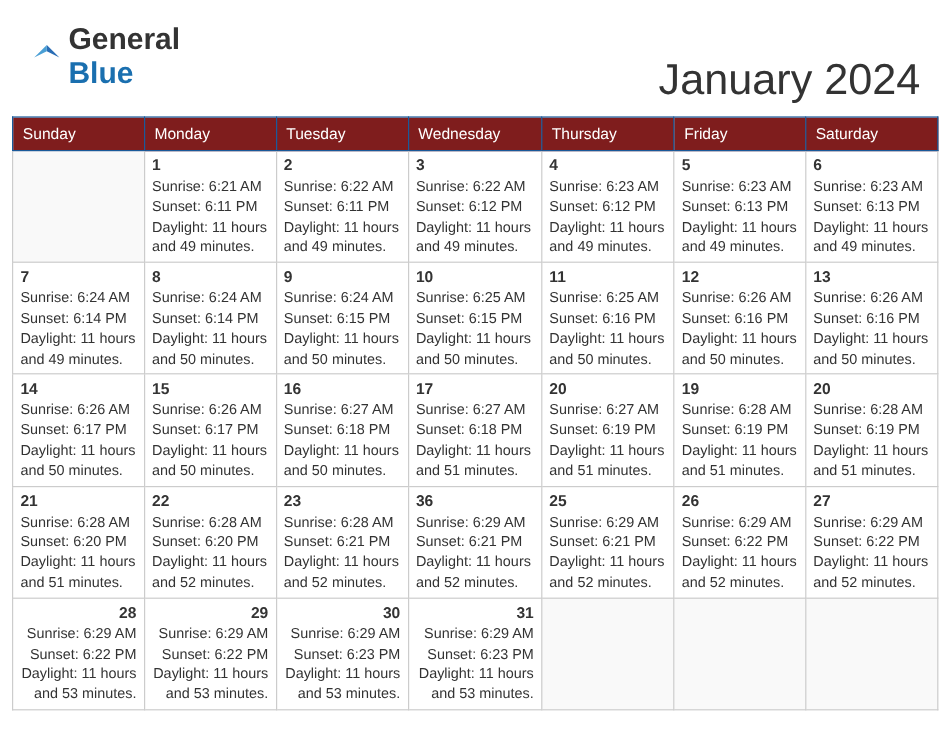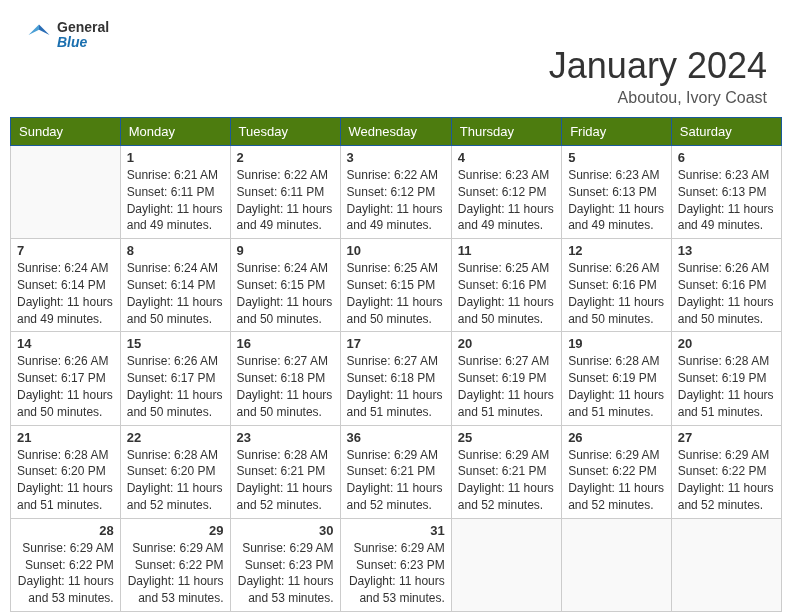--- a/index.html
+++ b/index.html
@@ -15,26 +15,26 @@
       justify-content: space-between;
       align-items: flex-start;
       padding: 10px 15px 5px 15px;
     }
     .logo {
       display: flex;
       align-items: center;
       gap: 4px;
     }
     .logo-text {
-      font-size: 14px;
+      font-size: 25px;
       font-weight: bold;
       line-height: 1.1;
     }
     .logo-general { color: #333; }
-    .logo-blue { color: #1a6faf; font-style: italic; }
+    .logo-blue { color: #1a6faf; }
     .logo-icon {
       width: 28px;
       height: 28px;
     }
     .title-block {
       text-align: right;
     }
     .month-title {
       font-size: 36px;
       color: #333;
@@ -45,21 +45,21 @@
       font-size: 16px;
       color: #555;
       margin-top: 2px;
     }
     .calendar {
       width: 100%;
       border-collapse: collapse;
       margin-top: 5px;
     }
     .calendar th {
-      background-color: #4d7c0f;
+      background-color: #7f1d1d;
       color: white;
       text-align: left;
       padding: 6px 8px;
       font-size: 13px;
       font-weight: normal;
       border: 1px solid #1a5a9a;
     }
     .calendar td {
       border: 1px solid #ccc;
       vertical-align: top;
@@ -97,21 +97,20 @@
       <polygon points="16,4 28,16 16,10" fill="#2a6db5"></polygon>
       <polygon points="16,4 4,16 16,10" fill="#4a9fd5"></polygon>
     </svg>
     <div class="logo-text">
       <span class="logo-general">General</span><br>
       <span class="logo-blue">Blue</span>
     </div>
   </div>
   <div class="title-block">
     <div class="month-title">January 2024</div>
-    <div class="location">Aboutou, Ivory Coast</div>
   </div>
 </div>
 
 <table class="calendar">
   <thead>
     <tr>
     <th>Sunday</th>
         <th>Monday</th>
         <th>Tuesday</th>
         <th>Wednesday</th>

